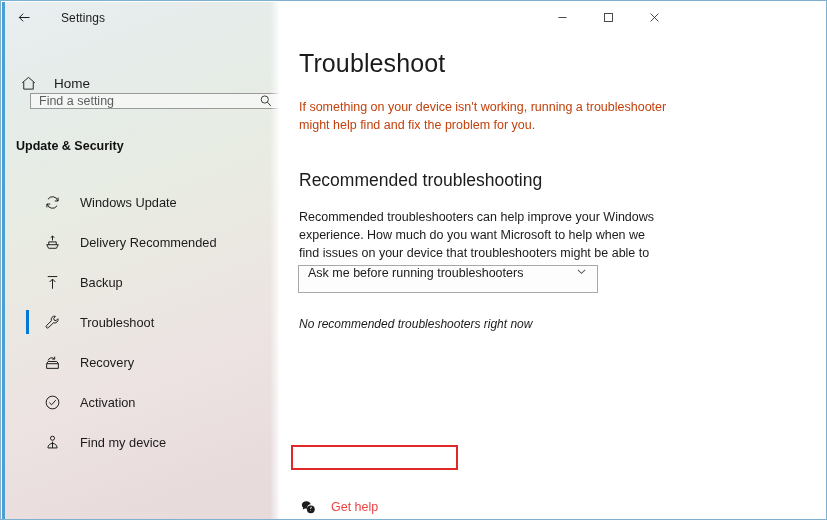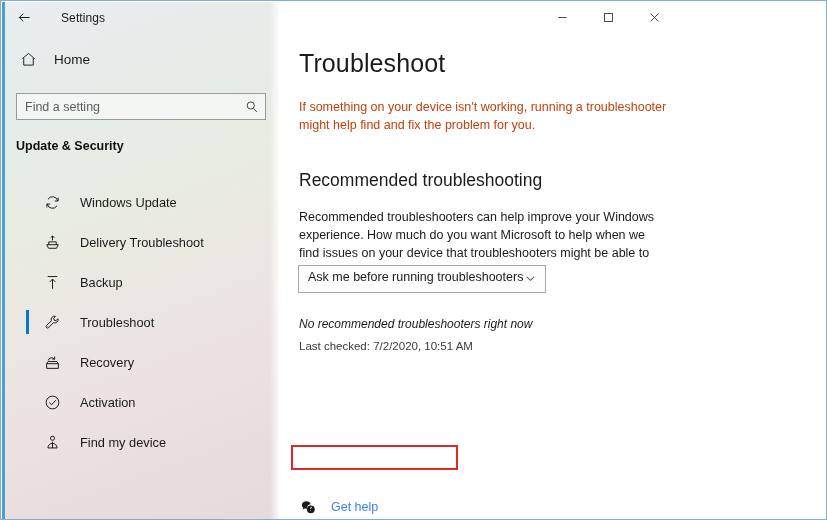--- a/index.html
+++ b/index.html
@@ -93,44 +93,44 @@
   }
   .sidebar-accent {
     position: absolute;
     left: 0; top: 0; bottom: 0;
     width: 3px;
     background: #4c9fd1;
   }
 
   .home-row {
     position: absolute;
-    top: 42px; left: 12px;
+    top: 66px; left: 12px;
     width: 250px;
     height: 30px;
     display: flex;
     align-items: center;
   }
   .home-row .ic {
     width: 28px;
     display: flex;
     justify-content: center;
     align-items: center;
     color: #1b1b1b;
   }
   .home-row .lbl {
     font-size: 13.5px;
     color: #1b1b1b;
     margin-left: 12px;
   }
 
   .search-wrap {
     position: absolute;
-    top: 91px; left: 14px;
+    top: 91px; left: 28px;
     width: 250px;
-    height: 27px;
+    height: 16px;
     box-sizing: border-box;
     border: 1px solid #9a9a9a;
     background: rgba(255,255,255,.55);
     display: flex;
     align-items: center;
   }
   .search-input {
     flex: 1;
     border: 0;
     outline: none;
@@ -230,28 +230,28 @@
     position: absolute;
     top: 206px; left: 20px;
     width: 360px;
     font-size: 12.5px;
     line-height: 18px;
     color: #1b1b1b;
   }
   .combo {
     position: absolute;
     top: 263px; left: 19px;
-    width: 248px;
+    width: 300px;
     height: 28px;
     box-sizing: border-box;
     border: 1px solid #a8a8a8;
     background: #fdfdfd;
     display: flex;
-    align-items: flex-end;
-    padding: 0 8px 8px 9px;
+    align-items: flex-start;
+    padding: 0 8px 17px 9px;
   }
   .combo .val {
     flex: 1;
     font-size: 12.5px;
     color: #1b1b1b;
     white-space: nowrap;
   }
   .combo .chev {
     width: 16px;
     display: flex;
@@ -302,21 +302,21 @@
   }
   .gethelp .ic {
     width: 18px;
     display: flex;
     align-items: center;
     justify-content: center;
     color: #1b1b1b;
   }
   .gethelp .lbl {
     font-size: 12.5px;
-    color: #3b82f6;
+    color: #ef4444;
     margin-left: 14px;
     cursor: pointer;
   }
 
   .bottom-rule {
     position: absolute;
     left: 0; right: 0;
     bottom: 0;
     height: 1px;
     background: #d9e7ef;
@@ -368,21 +368,21 @@
 
       <div class="nav-item">
         <span class="ic">
           <svg width="17" height="17" viewBox="0 0 20 20" fill="none" stroke="currentColor" stroke-width="1.15">
             <path d="M10 2.4v5.2"></path>
             <path d="M7.9 4.4 10 2.3l2.1 2.1"></path>
             <path d="M3.2 12.6h13.6l-2.2 4.2H5.4z"></path>
             <path d="M5.6 12.6V9.3h8.8v3.3"></path>
           </svg>
         </span>
-        <span class="lbl">Delivery Troubleshoot</span>
+        <span class="lbl">Delivery Recommended</span>
       </div>
 
 
       <div class="nav-item">
         <span class="ic">
           <svg width="17" height="17" viewBox="0 0 20 20" fill="none" stroke="currentColor" stroke-width="1.15">
             <path d="M4.4 3h11.2"></path>
             <path d="M10 6.1v11.3"></path>
             <path d="M6.6 9.4 10 6 13.4 9.4"></path>
           </svg>
@@ -449,21 +449,20 @@
     <div class="combo">
       <span class="val">Ask me before running troubleshooters</span>
       <span class="chev">
         <svg width="11" height="11" viewBox="0 0 12 12" fill="none" stroke="currentColor" stroke-width="1.1">
           <path d="M2 4.3 6 8.1 10 4.3"></path>
         </svg>
       </span>
     </div>
 
     <div class="status-main">No recommended troubleshooters right now</div>
-    <div class="status-sub">Last checked: 7/2/2020, 10:51 AM</div>
 
 
 
     <div class="annotation-box"></div>
 
     <div class="gethelp">
       <span class="ic">
         <svg width="15" height="15" viewBox="0 0 18 18" fill="currentColor">
           <path d="M6.4 1.6c-3 0-5.4 1.9-5.4 4.3 0 1.2.6 2.3 1.6 3.1L2 11.5l2.8-1.3c.5.1 1 .2 1.6.2.3 0 .6 0 .9-.1a4.6 4.6 0 0 1 4.4-5.2c-.6-2-2.7-3.5-5.3-3.5z"></path>
           <circle cx="11.8" cy="11.2" r="4.7"></circle>

